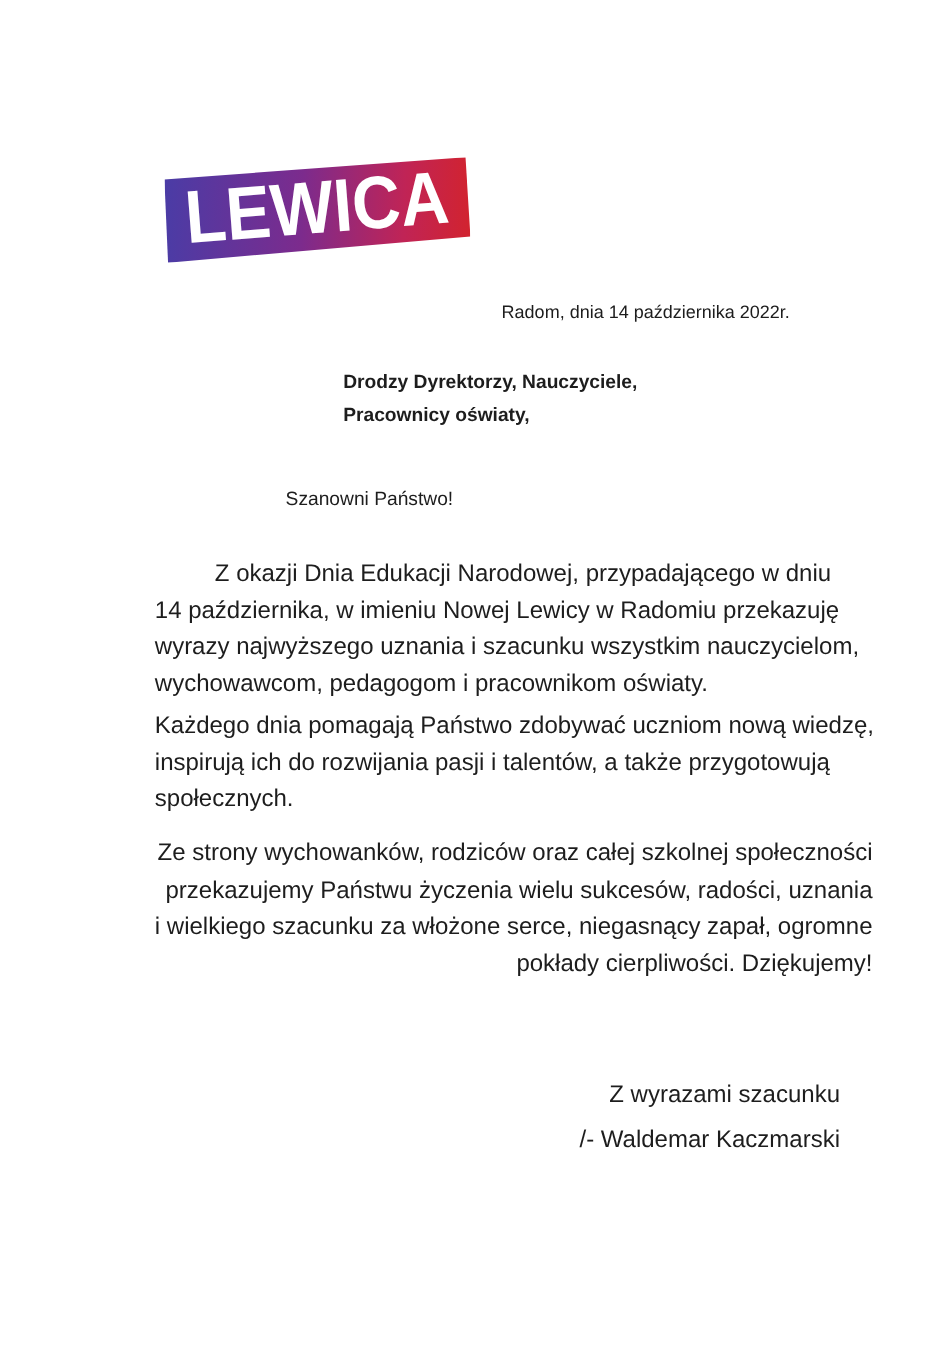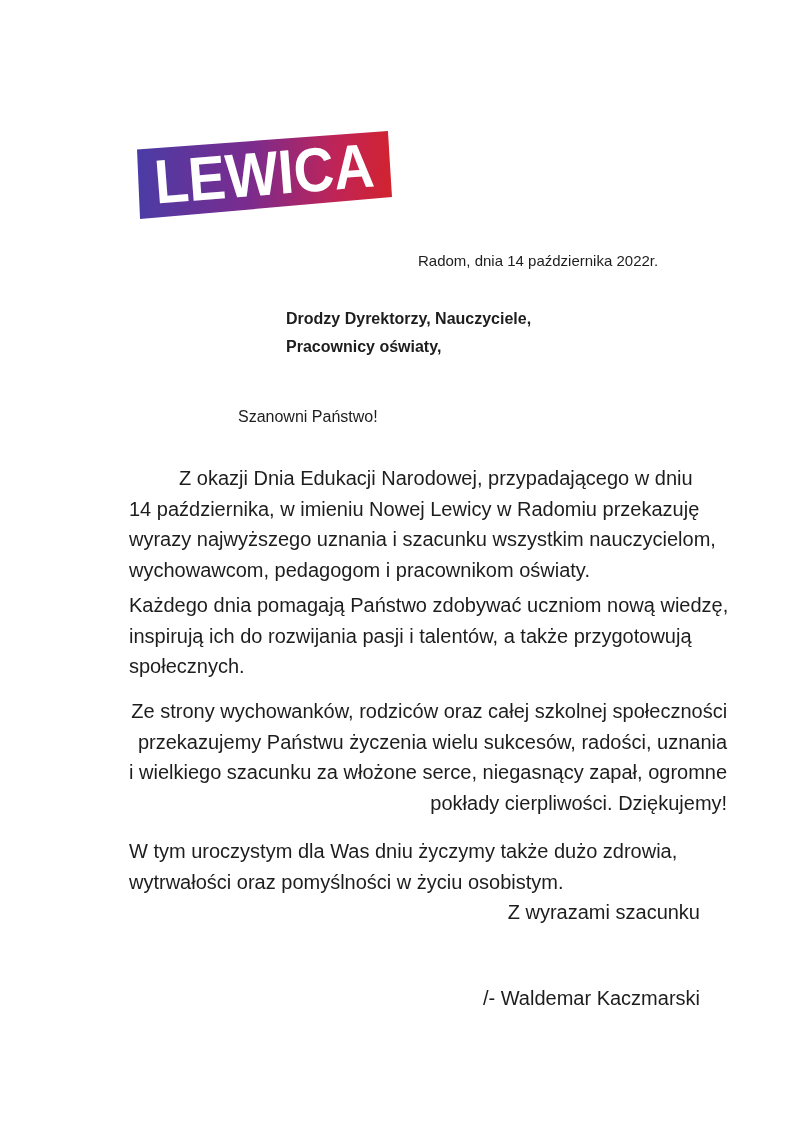--- a/index.html
+++ b/index.html
@@ -74,21 +74,21 @@
   .indent { padding-left: 50px; }
 
   .sig {
     left: 300px;
     width: 400px;
     text-align: right;
     font-size: 20px;
     white-space: nowrap;
   }
   .sig-1 { top: 901px; }
-  .sig-2 { top: 939px; margin-top: 48px; }
+  .sig-2 { top: 939px; }
   .sig-3 { top: 977px; }
 </style>
 </head>
 <body>
 
 <div class="page">
 
   <div class="logo" style="background: linear-gradient(92deg, rgb(74, 60, 166) 0%, rgb(124, 43, 141) 45%, rgb(192, 36, 86) 78%, rgb(210, 35, 46) 100%);">
     <span class="logo-text" style="color: rgb(255, 255, 255);">LEWICA</span>
   </div>
@@ -115,21 +115,17 @@
     <div class="line">społecznych.</div>
   </div>
 
   <div class="abs para para-3">
     <div class="line">Ze strony wychowanków, rodziców oraz całej szkolnej społeczności</div>
     <div class="line">przekazujemy Państwu życzenia wielu sukcesów, radości, uznania</div>
     <div class="line">i wielkiego szacunku za włożone serce, niegasnący zapał, ogromne</div>
     <div class="line">pokłady cierpliwości. Dziękujemy!</div>
   </div>
 
-  <div class="abs para para-4">
-    <div class="line">W tym uroczystym dla Was dniu życzymy także dużo zdrowia,</div>
-    <div class="line">wytrwałości oraz pomyślności w życiu osobistym.</div>
-  </div>
 
   <div class="abs sig sig-1">Z wyrazami szacunku</div>
   <div class="abs sig sig-2">/- Waldemar Kaczmarski</div>
 
 </div>
 
 </body></html>

